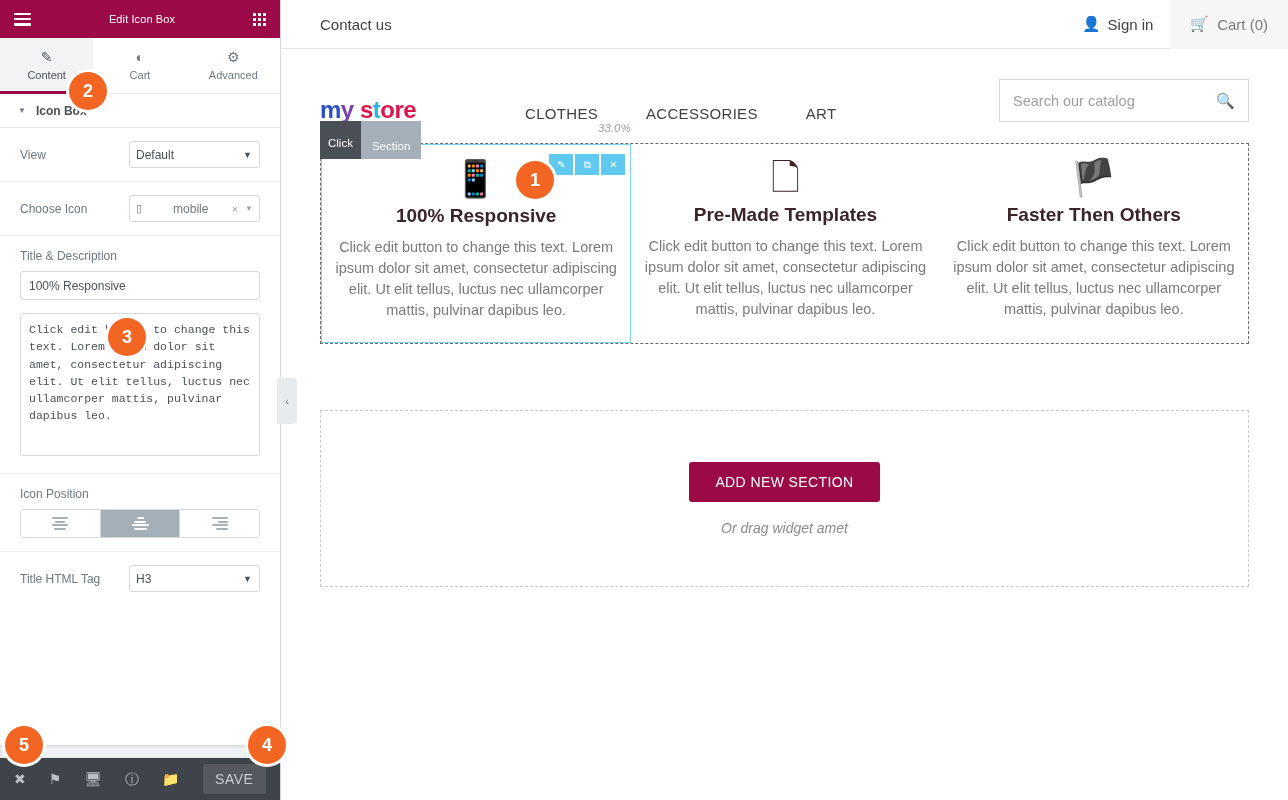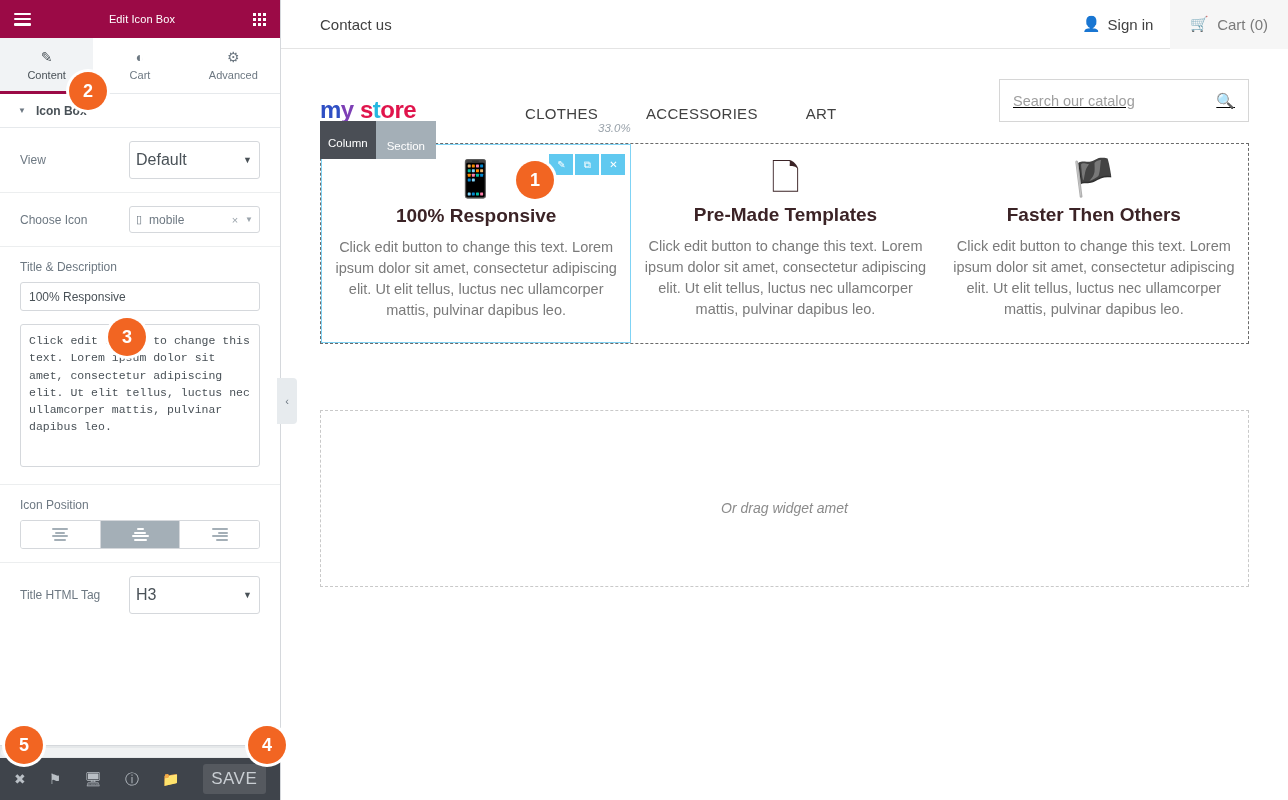--- a/index.html
+++ b/index.html
@@ -49,36 +49,36 @@
   .section-head .shtitle { font-size: 12px; font-weight: bold; color: #495157; }
 
   .panel-body { flex: 1; overflow: hidden; position: relative; }
   .ctrl { padding: 13px 20px; border-bottom: 1px solid #eceeef; }
   .ctrl.nb { border-bottom: none; }
   .row { display: flex; align-items: center; justify-content: space-between; }
   .lbl { font-size: 12px; color: #6d7882; }
   .lbl.block { display: block; margin-bottom: 8px; }
 
   select.sel, .fakesel {
-    width: 131px; height: 38px; border: 1px solid #d5d8dc; border-radius: 3px;
-    background: #fff; font-size: 16px; color: #495157; padding: 12px 6px;
+    width: 131px; height: 27px; border: 1px solid #d5d8dc; border-radius: 3px;
+    background: #fff; font-size: 12px; color: #495157; padding: 12px 6px;
     font-family: "Liberation Sans", sans-serif; -webkit-appearance: none; appearance: none;
   }
   .selwrap { position: relative; width: 131px; }
   .selwrap .chev {
     position: absolute; right: 8px; top: 50%; transform: translateY(-50%);
     pointer-events: none; font-size: 9px; color: #495157;
   }
   .iconfield {
     width: 131px; height: 27px; border: 1px solid #d5d8dc; border-radius: 3px;
     display: flex; align-items: center; padding: 0 6px; gap: 7px; font-size: 12px; color: #6d7882;
     background: #fff;
   }
   .iconfield .ip { font-size: 11px; color: #6d7882; }
-  .iconfield .nm { flex: 1; }
+  .iconfield .nm { flex: 1; margin-left: 24px; }
   .iconfield .x { font-size: 11px; color: #9aa3ab; cursor: pointer; }
   .iconfield .dd { font-size: 8px; color: #9aa3ab; }
 
   input.txt {
     width: 100%; height: 29px; border: 1px solid #d5d8dc; border-radius: 3px;
     padding: 0 8px; font-size: 12px; color: #495157;
     font-family: "Liberation Sans", sans-serif; background: #fff;
   }
   textarea.ta {
     width: 100%; height: 143px; border: 1px solid #d5d8dc; border-radius: 3px;
@@ -111,21 +111,21 @@
     position: absolute; left: 1px; top: 2px; height: 9px; width: 272px;
     background: #f0f2f3; border-radius: 5px;
   }
   .panel-footer {
     height: 42px; background: #3f444b; display: flex; align-items: center;
     padding: 0 14px; gap: 23px; flex: 0 0 42px;
   }
   .fbtn { color: #b9bfc5; font-size: 14px; cursor: pointer; line-height: 1; }
   .savebtn {
     margin-left: auto; background: #55595f; color: #c9ced3; border: none;
-    width: 71px; height: 30px; border-radius: 3px; font-size: 17px;
+    width: 71px; height: 30px; border-radius: 3px; font-size: 14px;
     letter-spacing: .5px; cursor: pointer; font-family: "Liberation Sans", sans-serif;
   }
 
   
   #canvas {
     position: absolute; left: 281px; top: 0; width: 1007px; height: 692px;
     background: #fff; overflow: hidden;
   }
   .topbar {
     height: 49px; border-bottom: 1px solid #e4e4e4; display: flex;
@@ -143,21 +143,21 @@
   }
   .navbar { height: 73px; display: flex; align-items: flex-end; padding: 0 39px; }
   .logo { font-size: 24px; font-weight: bold; letter-spacing: -0.5px; line-height: 1; }
   .logo .c1 { color: #2f4fc4; } .logo .c2 { color: #7d3fb5; }
   .logo .c3 { color: #e0144c; } .logo .c4 { color: #26b8e0; }
   .logo .c5 { color: #e0144c; }
   .mainnav { display: flex; gap: 24px; margin-left: 85px; }
   .mainnav a { font-size: 15px; color: #414141; text-decoration: none; letter-spacing: .3px; margin-left: 24px; }
   .searchbox {
     margin-left: auto; width: 250px; height: 43px; border: 1px solid #d6d6d6;
-    display: flex; align-items: center; padding: 0 13px; gap: 8px; text-decoration: underline;
+    display: flex; align-items: center; padding: 0 13px; gap: 8px;
   }
   .searchbox input {
     flex: 1; border: none; outline: none; font-size: 14.5px; color: #414141;
     font-family: "Liberation Sans", sans-serif; background: transparent;
   }
   .searchbox input::placeholder { color: #9e9e9e; }
 
   .editarea { padding: 0 39px; position: relative; }
   .secwrap { position: relative; margin-top: 21px; }
   .labeltabs { display: flex; position: absolute; top: -22px; left: 0; z-index: 5; }
@@ -382,21 +382,21 @@
       <div class="searchbox">
         <input type="text" placeholder="Search our catalog" style="">
         <span style="color:#5a5a5a;font-size:15px">🔍</span>
       </div>
     </div>
 
     <div class="editarea">
       <div class="secwrap">
 
         <div class="labeltabs">
-          <div class="ltab col">Column</div>
+          <div class="ltab col">Click</div>
           <div class="ltab sec">Section</div>
         </div>
         <div class="pctlabel">33.0%</div>
 
         <div class="section">
 
           <div class="col sel">
             <div class="wtoolbar">
               <div class="wbtn">✎</div>
               <div class="wbtn">⧉</div>
@@ -417,20 +417,21 @@
             <span class="boxicon">🏴</span>
             <div class="boxtitle">Faster Then Others</div>
             <div class="boxdesc">Click edit button to change this text. Lorem ipsum dolor sit amet, consectetur adipiscing elit. Ut elit tellus, luctus nec ullamcorper mattis, pulvinar dapibus leo.</div>
           </div>
 
         </div>
       </div>
 
       <div class="dropzone">
         <div class="dzbtns">
+          <button class="btn-newsection">ADD NEW SECTION</button>
         </div>
         <div class="dzhint">Or drag widget amet</div>
       </div>
     </div>
   </div>
 
   <div class="collapse-handle">‹</div>
 
   <div class="badge" id="b1" style="left: 516px; top: 161px;">1</div>
   <div class="badge" id="b2" style="left: 69px; top: 72px;">2</div>

